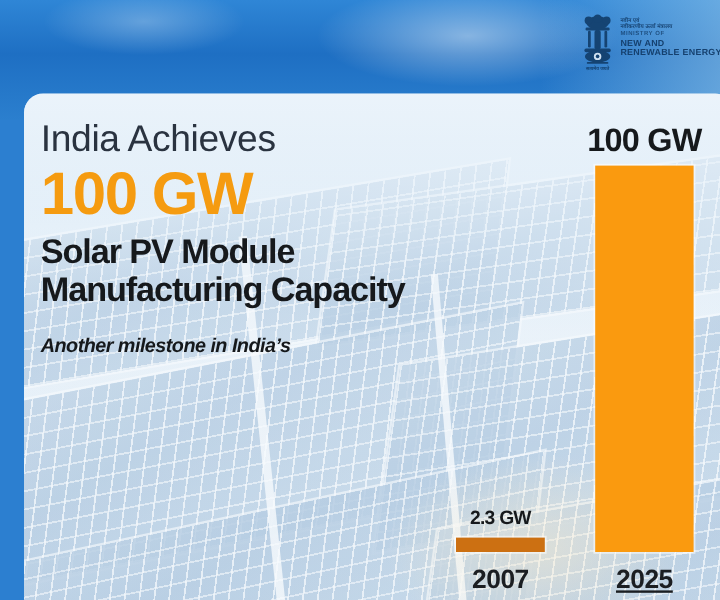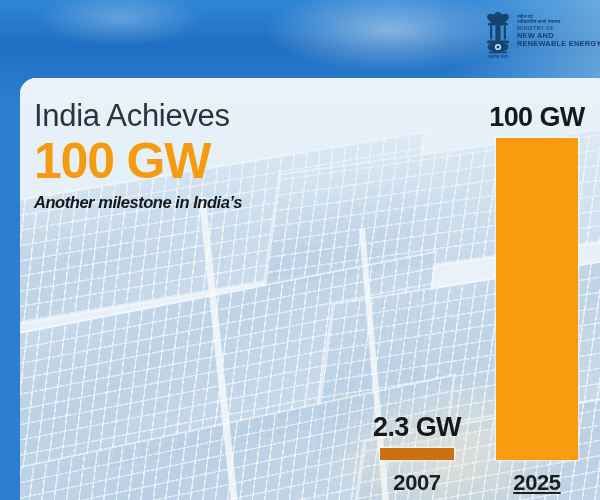--- a/index.html
+++ b/index.html
@@ -78,21 +78,21 @@
   .l-100gw{
     font-size:50px;font-weight:800;color:#F59B10;letter-spacing:-1.2px;line-height:1.12;
     margin-top:2px;
   }
   .l-sub{
     font-size:28.5px;font-weight:800;color:#16191C;letter-spacing:-.9px;line-height:1.12;
     margin-top:6px;
   }
   .l-tag{
     font-size:16.5px;font-weight:700;font-style:italic;color:#15181B;
-    letter-spacing:-.45px;line-height:1.2;margin-top:4px;
+    letter-spacing:-.45px;line-height:1.2;margin-top:20px;
   }
 
   
   .chart{position:absolute;left:352px;top:0;width:240px;height:422px;}
   .bar{position:absolute;bottom:40px;box-shadow:0 0 0 1.5px rgba(255,255,255,.55);}
   .bar-lbl{
     position:absolute;font-weight:800;color:#16191C;text-align:center;
     letter-spacing:-.6px;line-height:1;
   }
   .yr{
@@ -149,27 +149,28 @@
       <div class="panel p6"></div>
       <div class="strut s1"></div>
       <div class="strut s2"></div>
     </div>
     <div class="haze"></div>
     <div class="glare"></div>
 
     <div class="copy">
       <div class="l-achieves">India Achieves</div>
       <div class="l-100gw">100 GW</div>
+      <div class="l-sub">Solar PV Module Manufacturing Capacity</div>
       <div class="l-tag">
         <div>Another milestone in India’s</div>
       </div>
     </div>
 
     <div class="chart">
-      <div class="bar-lbl" id="lbl0" style="left: -10px; width: 110px; font-size: 27px; bottom: 59px;">2.3 GW</div>
+      <div class="bar-lbl" id="lbl0" style="left: -10px; width: 110px; font-size: 16px; bottom: 59px;">2.3 GW</div>
       <div class="bar-lbl" id="lbl1" style="left: 106px; width: 118px; font-size: 27px; bottom: 369px;">100 GW</div>
       <div class="bar" id="bar0" style="left: 8px; width: 74px; height: 12px; background: rgb(204, 112, 18);"></div>
       <div class="bar" id="bar1" style="left: 124px; width: 82px; height: 322px; background: rgb(250, 154, 15);"></div>
       <div class="yr" id="yr0" style="left: -6px; width: 102px;">2007</div>
       <div class="yr" id="yr1" style="left: 110px; width: 110px; text-decoration: underline;">2025</div>
     </div>
 
   </div>
 </div>
 

